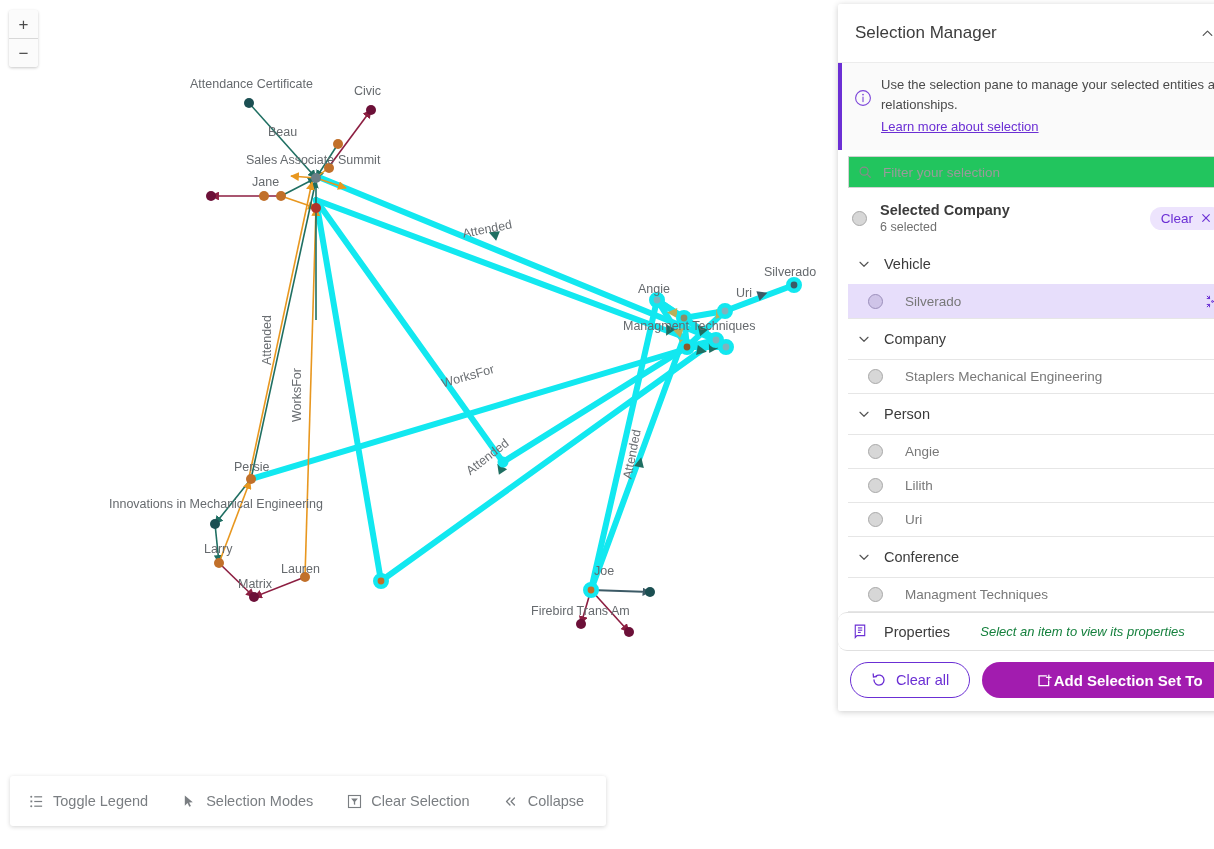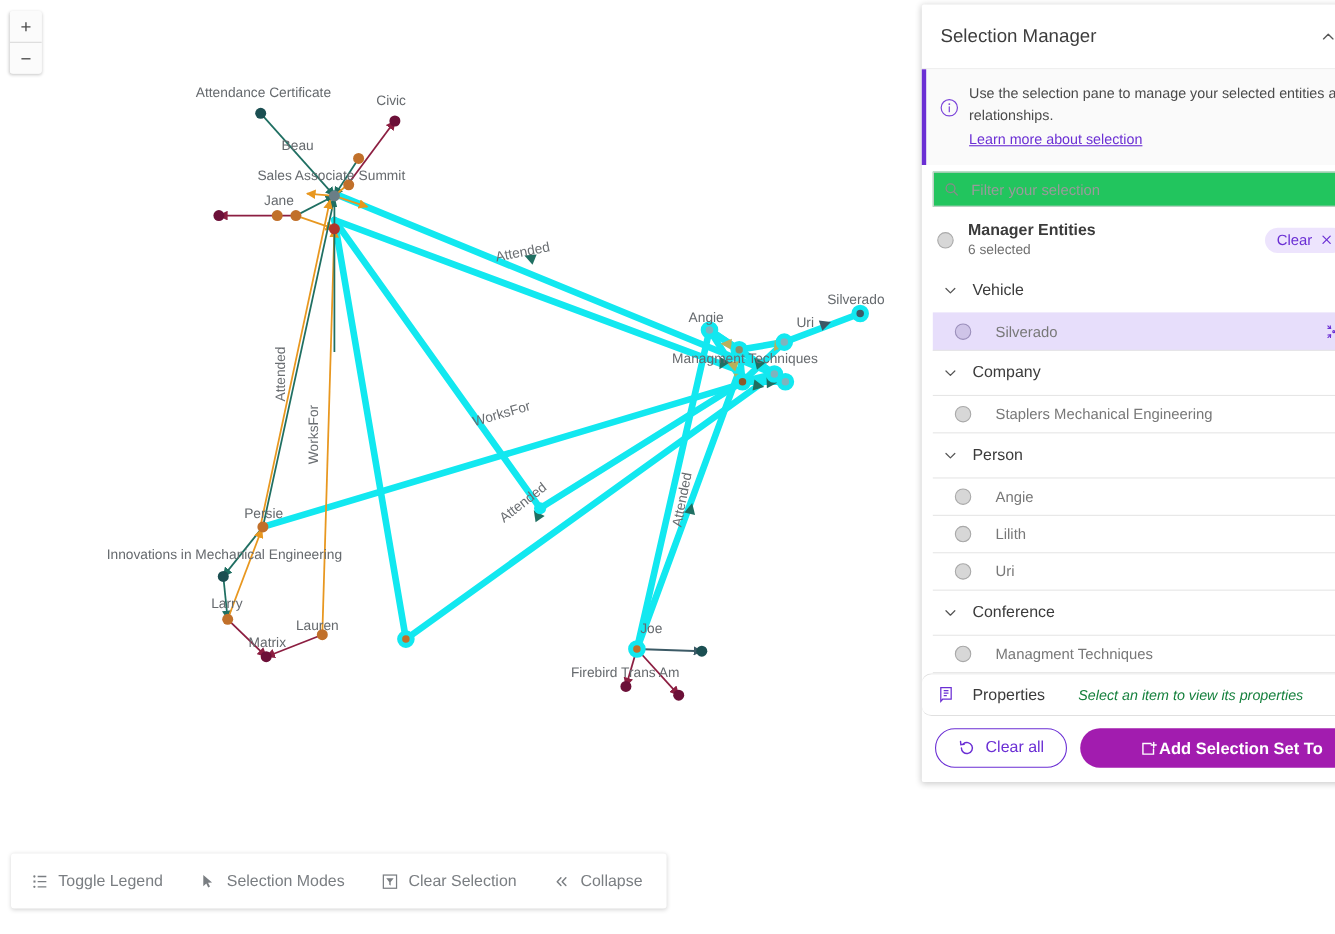--- a/index.html
+++ b/index.html
@@ -14,21 +14,21 @@
   #app {
     position: relative;
     width: 1214px;
     height: 849px;
     background: #ffffff;
   }
 
   
   #graph-canvas {
     position: absolute;
-    left: 4px; top: 0;
+    left: 16px; top: 0;
     width: 838px; height: 849px;
     background: #ffffff;
   }
   #graph-svg { display: block; }
   .node-label {
     font-family: "Liberation Sans", sans-serif;
     font-size: 12.5px;
     fill: #666a6e;
   }
   .edge-label {
@@ -618,21 +618,21 @@
             <line x1="10.4" y1="10.4" x2="14" y2="14"></line>
           </svg>
         </span>
         <input id="filter-input" type="text" placeholder="Filter your selection" style="">
       </div>
     </div>
 
     <div id="selected-entities-row">
       <span class="radio"></span>
       <div id="se-textblock">
-        <div id="se-title">Manager Entities</div>
+        <div id="se-title">Selected Company</div>
         <div id="se-count">6 selected</div>
       </div>
       <div id="clear-chip">
         <span>Clear</span>
         <svg width="12" height="12" viewBox="0 0 16 16" fill="none" stroke="currentColor" stroke-width="1.5" stroke-linecap="round">
           <line x1="3.6" y1="3.6" x2="12.4" y2="12.4"></line>
           <line x1="12.4" y1="3.6" x2="3.6" y2="12.4"></line>
         </svg>
       </div>
       <div id="se-collapse">

